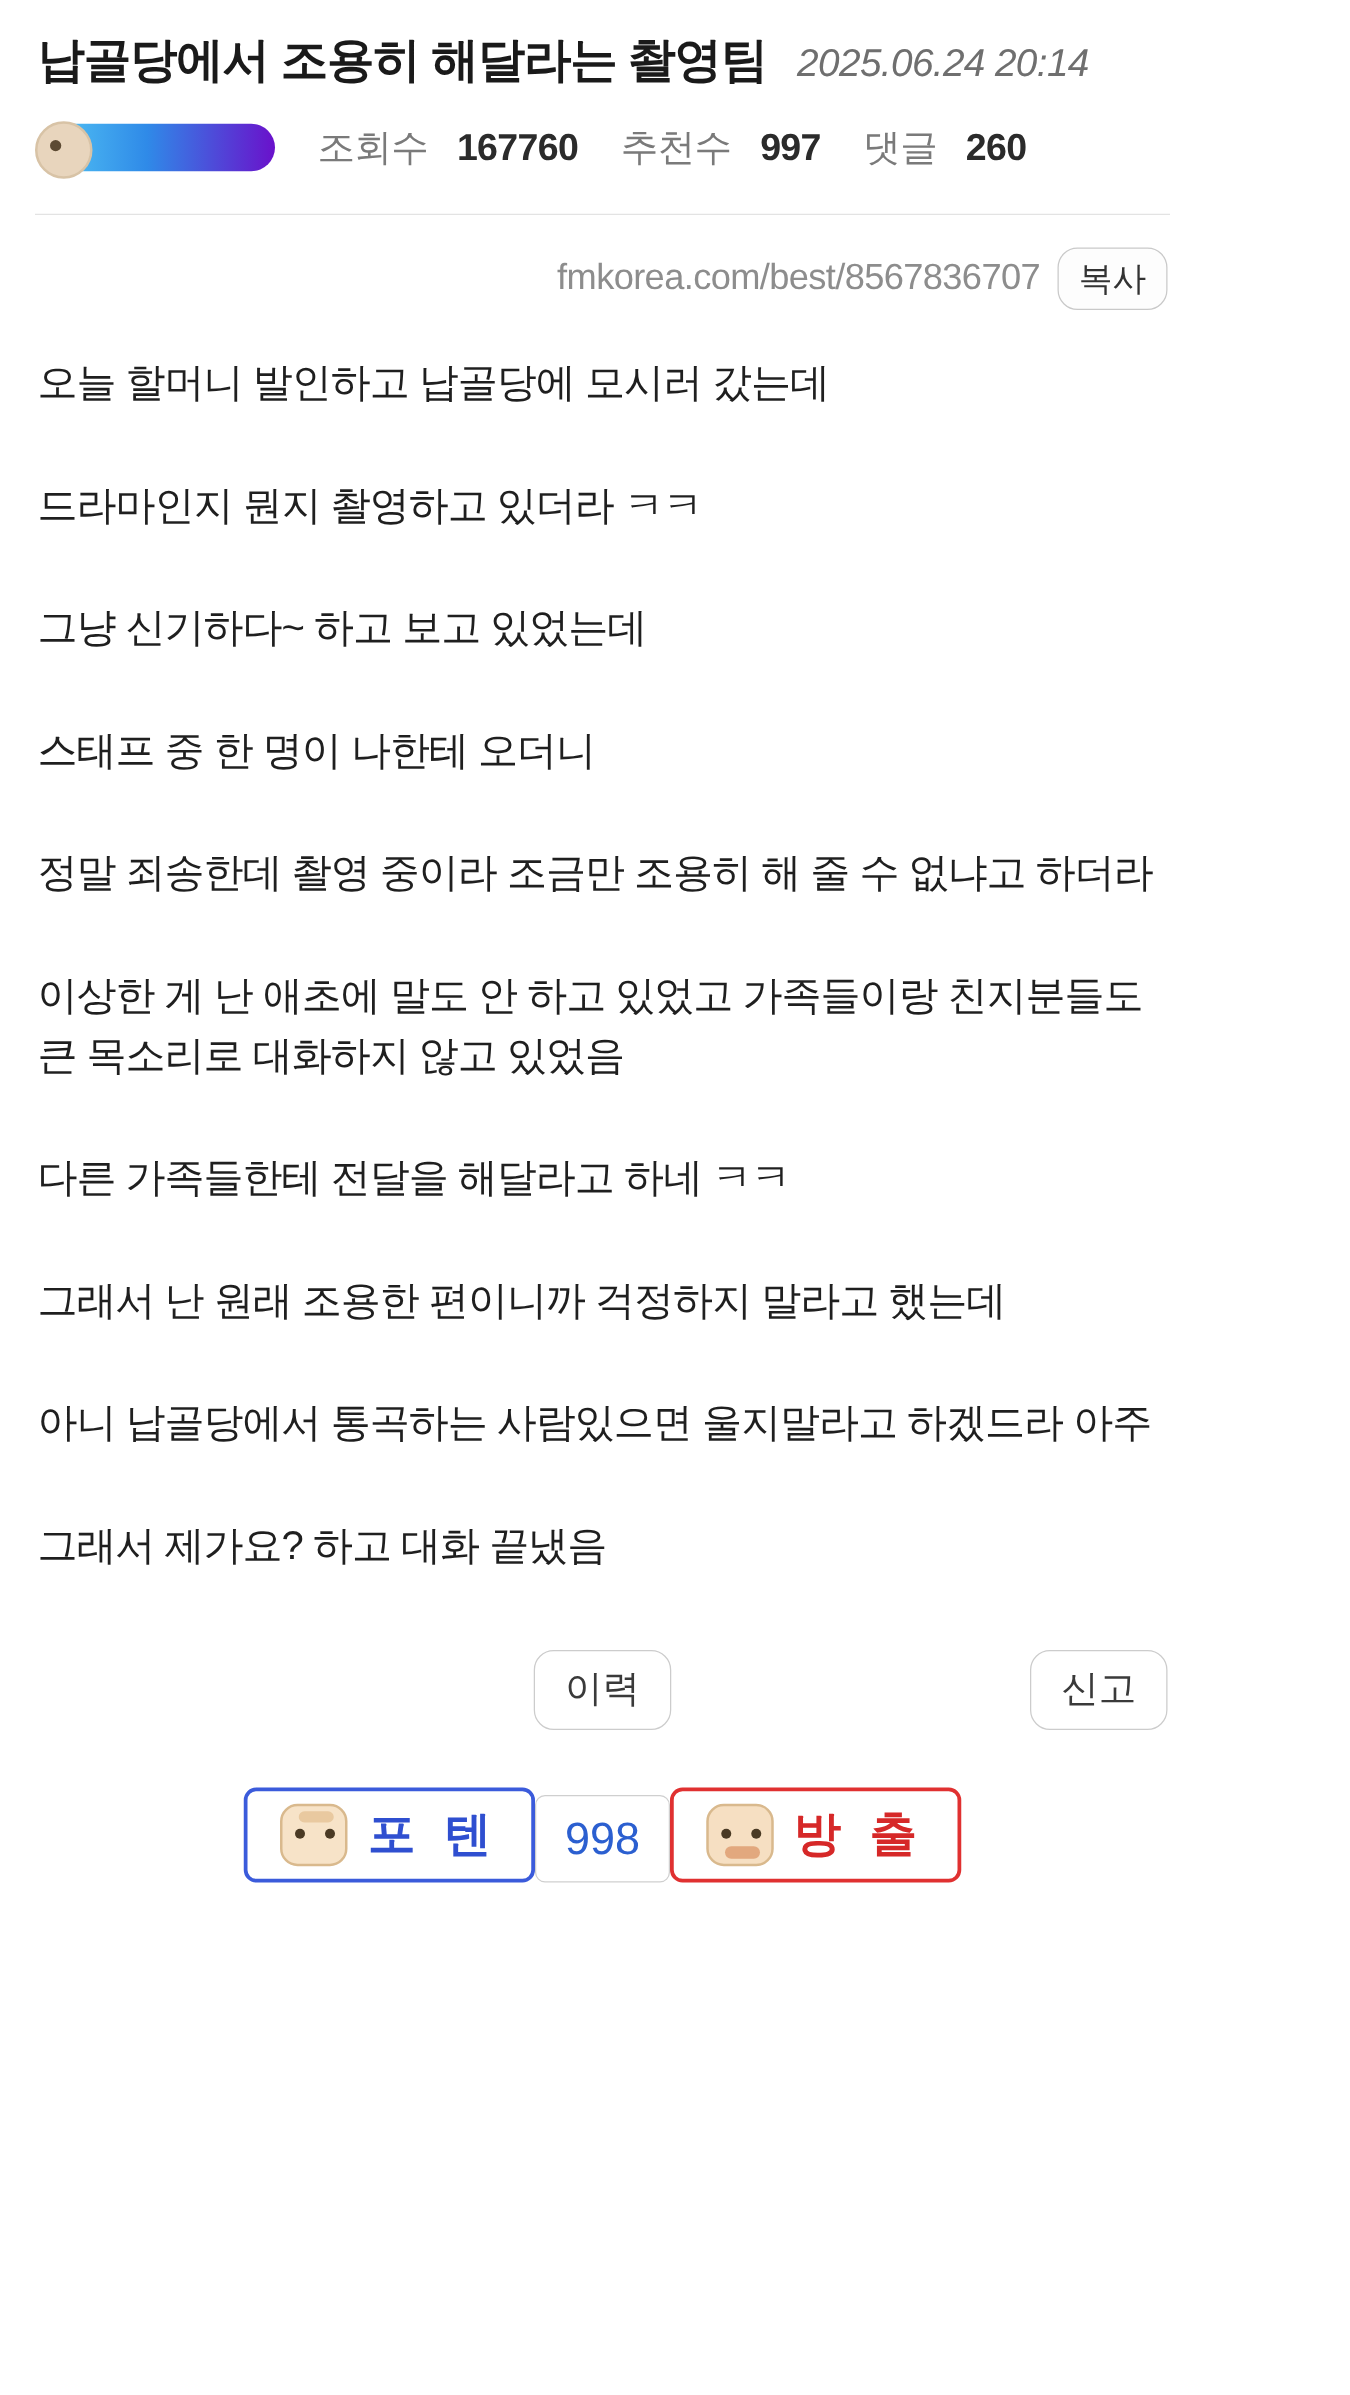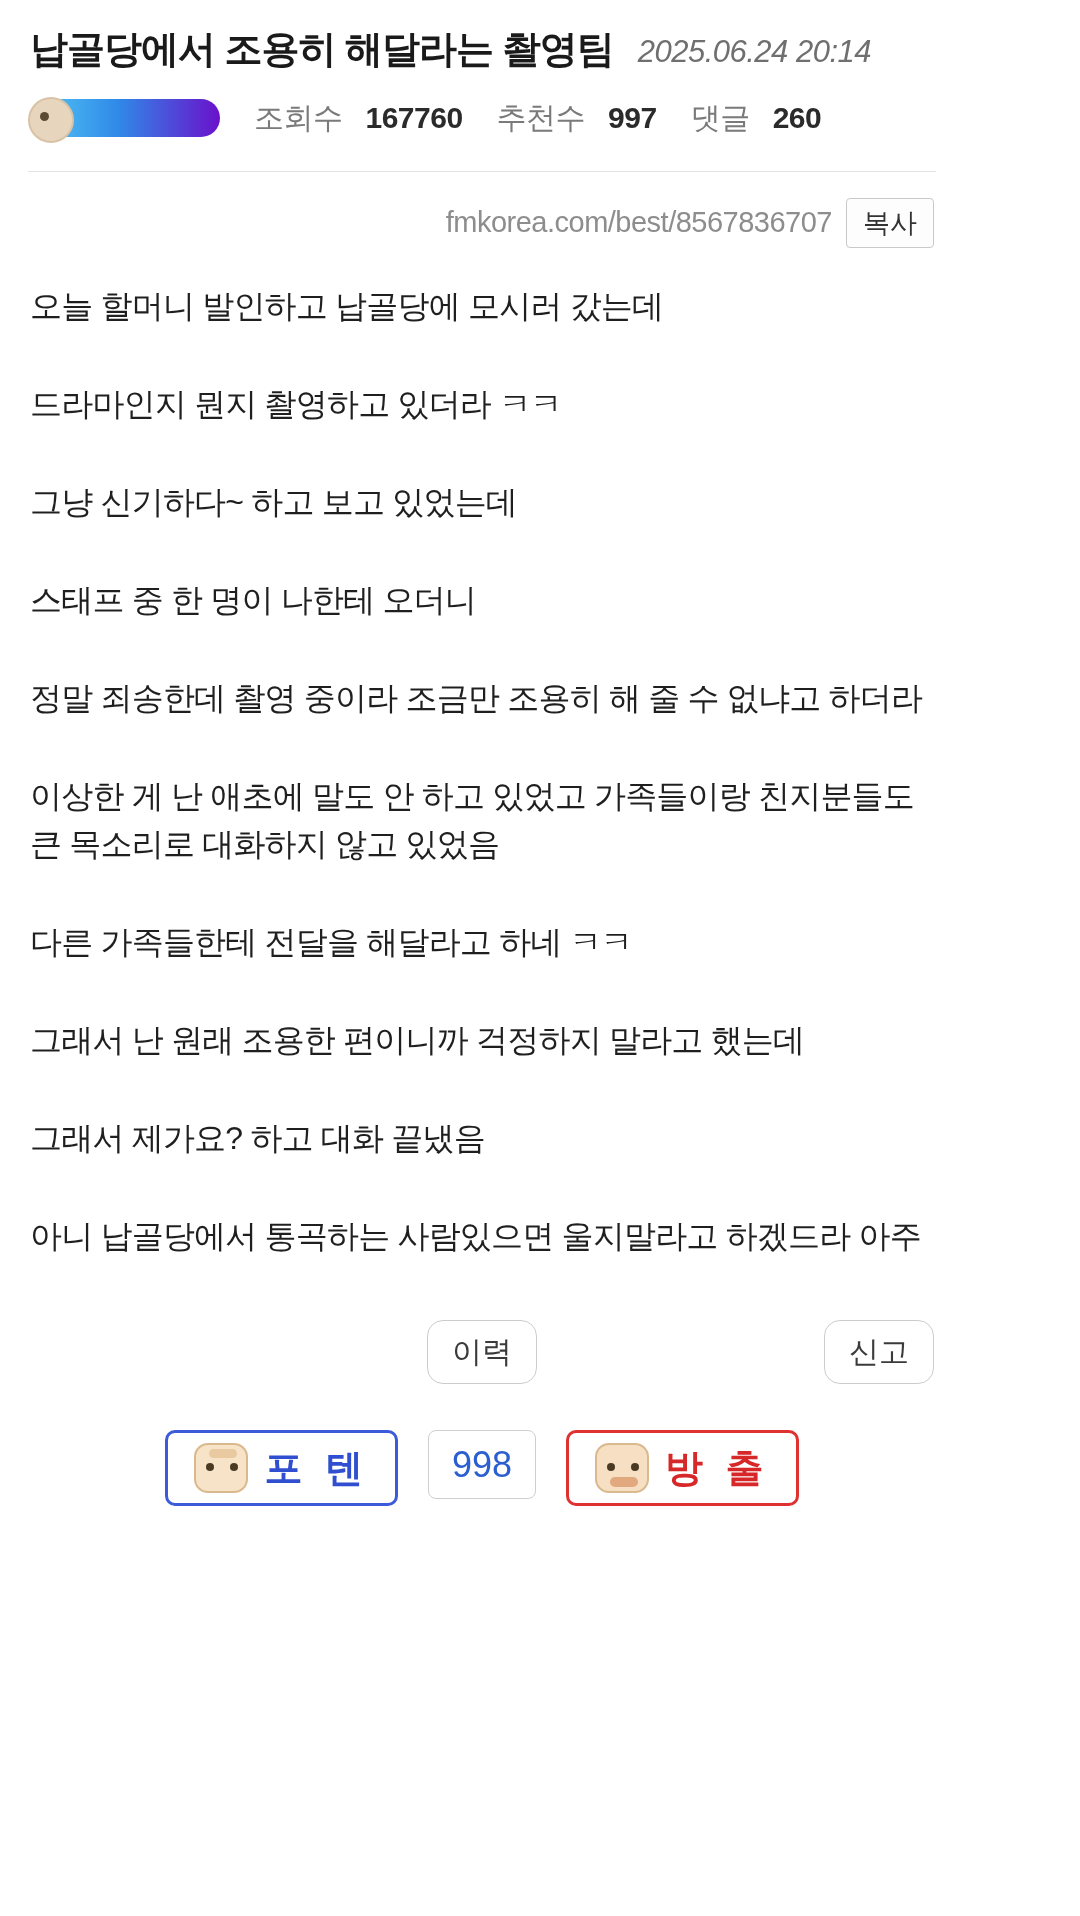--- a/index.html
+++ b/index.html
@@ -106,21 +106,21 @@
     gap: 14px;
     padding: 26px 30px 0 44px;
   }
   .url-text {
     font-size: 29px;
     color: #8d8d8d;
     letter-spacing: -0.5px;
   }
   .copy-btn {
     border: 1px solid #c9c9c9;
-    border-radius: 4px;
+    border-radius: 16px;
     background: #fdfdfd;
     padding: 8px 16px;
     font-size: 27px;
     color: #333333;
     cursor: pointer;
     line-height: 1.2;
   }
 
   
   .body {
@@ -153,23 +153,22 @@
     padding: 13px 24px;
     cursor: pointer;
     line-height: 1.2;
   }
   .btn-history { left: 50%; transform: translateX(-50%); }
   .btn-report { right: 30px; }
 
   
   .vote-row {
     display: flex;
-    align-items: flex-start;
+    align-items: flex-end;
     justify-content: center;
-    gap: 30px;
     margin-top: 18px;
     padding-bottom: 34px;
   }
   .vote-btn {
     display: flex;
     align-items: center;
     gap: 16px;
     border-radius: 10px;
     padding: 10px 26px;
     background: #ffffff;
@@ -274,22 +273,22 @@
 
   <div class="body">
     <p class="para">오늘 할머니 발인하고 납골당에 모시러 갔는데</p>
     <p class="para">드라마인지 뭔지 촬영하고 있더라 ㅋㅋ</p>
     <p class="para">그냥 신기하다~ 하고 보고 있었는데</p>
     <p class="para">스태프 중 한 명이 나한테 오더니</p>
     <p class="para">정말 죄송한데 촬영 중이라 조금만 조용히 해 줄 수 없냐고 하더라</p>
     <p class="para">이상한 게 난 애초에 말도 안 하고 있었고 가족들이랑 친지분들도 큰 목소리로 대화하지 않고 있었음</p>
     <p class="para">다른 가족들한테 전달을 해달라고 하네 ㅋㅋ</p>
     <p class="para">그래서 난 원래 조용한 편이니까 걱정하지 말라고 했는데</p>
+    <p class="para">아니 납골당에서 통곡하는 사람있으면 울지말라고 하겠드라 아주</p>
     <p class="para">그래서 제가요? 하고 대화 끝냈음</p>
-    <p class="para">아니 납골당에서 통곡하는 사람있으면 울지말라고 하겠드라 아주</p>
   </div>
 
   <div class="action-row">
     <button class="pill-btn btn-history">이력</button>
     <button class="pill-btn btn-report">신고</button>
   </div>
 
   <div class="vote-row">
     <div class="vote-btn vote-up">
       <span class="face"></span>

